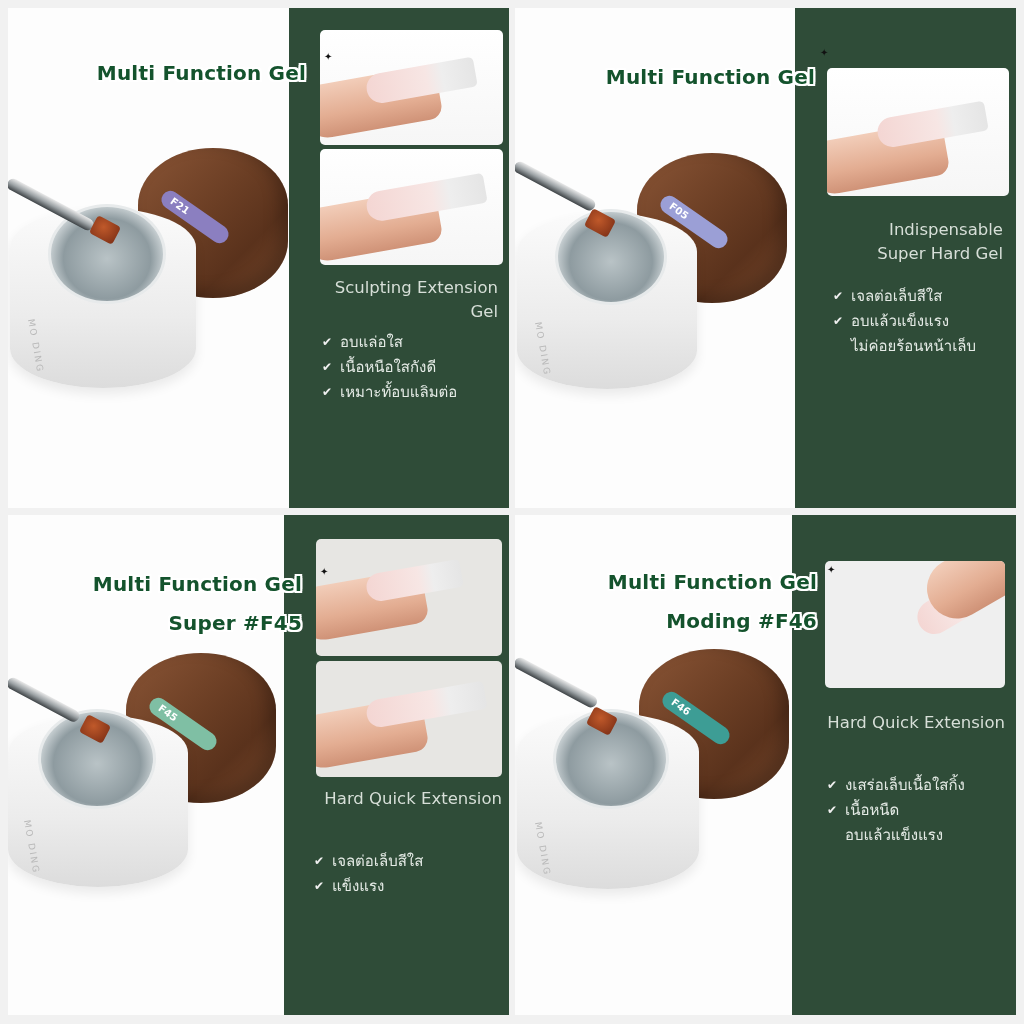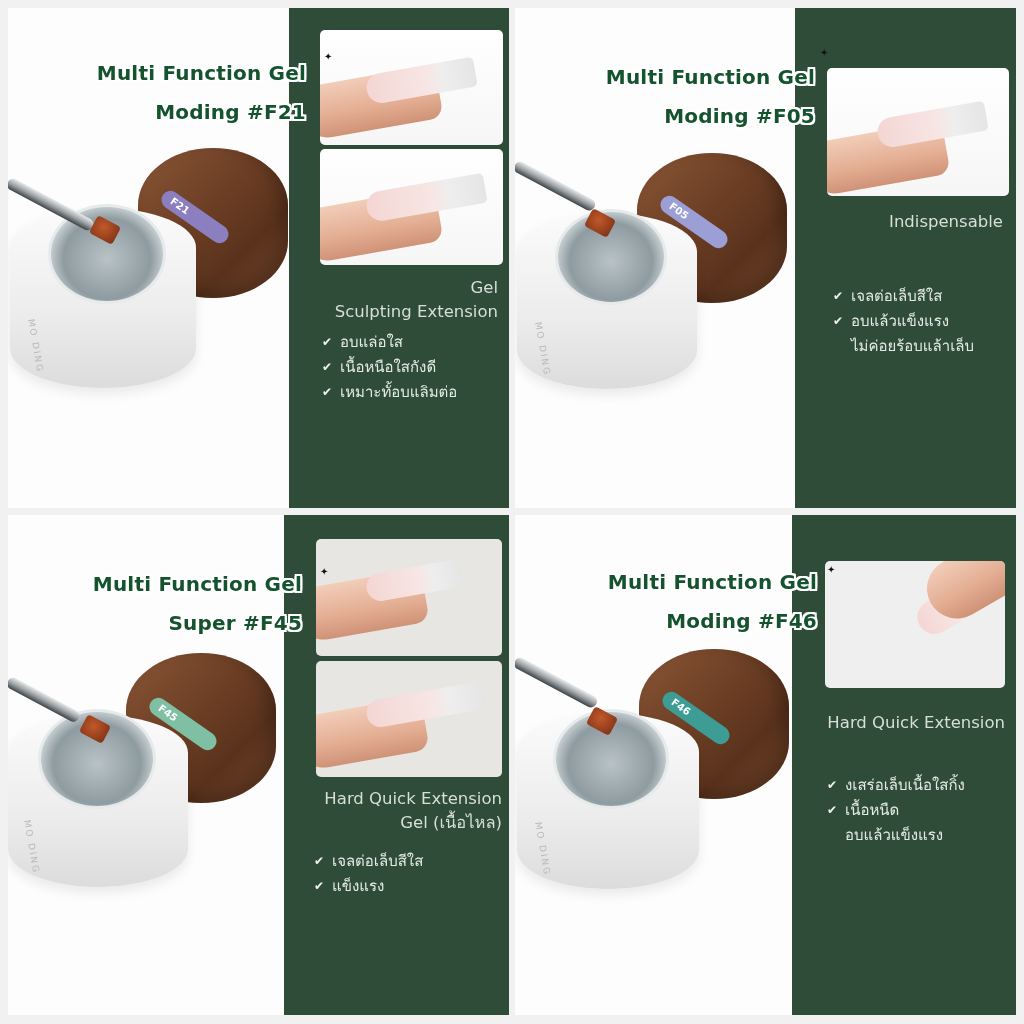--- a/index.html
+++ b/index.html
@@ -86,21 +86,20 @@
 <body>
 
 <div class="grid">
 
   <div class="panel" style="left:8px;top:8px;width:501px;height:500px;">
     <div class="left" style="width:281px;"></div>
     <div class="right" style="width:220px;"></div>
 
     <div class="title" style="left:8px;top:46px;width:290px;">
       <div>Multi Function Gel</div>
-      <div>Moding #F21</div>
     </div>
 
     <div class="product" style="left:0;top:140px;width:281px;height:260px;">
       <div class="lid" style="left:130px;top:0;width:150px;height:150px;"></div>
       <div class="lid-label" style="left:148px;top:60px;width:78px;background:#8b7fc0;">F21</div>
       <div class="jar-base" style="left:2px;top:60px;width:186px;height:180px;"></div>
       <div class="jar-glass" style="left:40px;top:56px;width:118px;height:100px;"></div>
       <div class="jar-brand" style="left:28px;top:170px;">MO DING</div>
       <div class="brush" style="left:0;top:28px;width:96px;"></div>
       <div class="brush-tip" style="left:84px;top:72px;"></div>
@@ -110,22 +109,22 @@
     <div class="photo" style="left:312px;top:22px;width:183px;height:115px;">
       <div class="finger" style="left:-20px;top:46px;width:140px;height:54px;"></div>
       <div class="nail" style="left:46px;top:36px;width:110px;height:30px;"></div>
     </div>
     <div class="photo" style="left:312px;top:141px;width:183px;height:116px;">
       <div class="finger" style="left:-20px;top:50px;width:140px;height:54px;"></div>
       <div class="nail" style="left:46px;top:34px;width:120px;height:30px;"></div>
     </div>
 
     <div class="subtitle" style="left:300px;top:268px;width:190px;">
+      <div>Sculpting Extension</div>
       <div>Gel</div>
-      <div>Sculpting Extension</div>
     </div>
     <ul class="features" style="left:314px;top:322px;">
       <li>
           <span class="check">✔</span>
           <span>อบแล่อใส</span>
         </li>
       <li>
           <span class="check">✔</span>
           <span>เนื้อหนือใสกังดี</span>
         </li>
@@ -135,54 +134,54 @@
         </li>
     </ul>
   </div>
 
   <div class="panel" style="left:515px;top:8px;width:501px;height:500px;">
     <div class="left" style="width:280px;"></div>
     <div class="right" style="width:221px;"></div>
 
     <div class="title" style="left:10px;top:50px;width:290px;">
       <div>Multi Function Gel</div>
-      <div>Moding #F05</div>
     </div>
 
     <div class="product" style="left:0;top:145px;width:280px;height:260px;">
       <div class="lid" style="left:122px;top:0;width:150px;height:150px;"></div>
       <div class="lid-label" style="left:140px;top:60px;width:78px;background:#9b9fd6;">F05</div>
       <div class="jar-base" style="left:2px;top:60px;width:180px;height:176px;"></div>
       <div class="jar-glass" style="left:40px;top:56px;width:112px;height:96px;"></div>
       <div class="jar-brand" style="left:28px;top:168px;">MO DING</div>
       <div class="brush" style="left:0;top:6px;width:90px;"></div>
       <div class="brush-tip" style="left:72px;top:60px;"></div>
     </div>
 
     <span class="sparkle" style="left:305px;top:40px;">✦</span>
     <div class="photo" style="left:312px;top:60px;width:182px;height:128px;">
       <div class="finger" style="left:-20px;top:64px;width:140px;height:54px;"></div>
       <div class="nail" style="left:50px;top:42px;width:110px;height:30px;"></div>
     </div>
 
-    <div class="subtitle" style="left:296px;top:202px;width:192px;">
+    <div class="subtitle" style="left:296px;top:210px;width:192px;">
       <div>Indispensable</div>
+      <div>Super Hard Gel</div>
     </div>
     <ul class="features" style="left:318px;top:276px;">
       <li>
           <span class="check">✔</span>
           <span>เจลต่อเล็บสีใส</span>
         </li>
       <li>
           <span class="check">✔</span>
           <span>อบแล้วแข็งแรง</span>
         </li>
       <li>
           <span class="check"></span>
-          <span>ไม่ค่อยร้อบแล้าเล็บ</span>
+          <span>ไม่ค่อยร้อนหน้าเล็บ</span>
         </li>
     </ul>
   </div>
 
   <div class="panel" style="left:8px;top:515px;width:501px;height:500px;">
     <div class="left" style="width:276px;"></div>
     <div class="right" style="width:225px;"></div>
 
     <div class="title" style="left:4px;top:50px;width:290px;">
       <div>Multi Function Gel</div>
@@ -204,21 +203,20 @@
       <div class="finger" style="left:-20px;top:40px;width:130px;height:54px;"></div>
       <div class="nail" style="left:50px;top:28px;width:96px;height:28px;"></div>
     </div>
     <div class="photo grey" style="left:308px;top:146px;width:186px;height:116px;">
       <div class="finger" style="left:-20px;top:46px;width:130px;height:54px;"></div>
       <div class="nail" style="left:50px;top:30px;width:120px;height:28px;"></div>
     </div>
 
     <div class="subtitle" style="left:290px;top:272px;width:204px;">
       <div>Hard Quick Extension</div>
-      <div>Gel (เนื้อไหล)</div>
     </div>
     <ul class="features" style="left:306px;top:334px;">
       <li>
           <span class="check">✔</span>
           <span>เจลต่อเล็บสีใส</span>
         </li>
       <li>
           <span class="check">✔</span>
           <span>แข็งแรง</span>
         </li>

